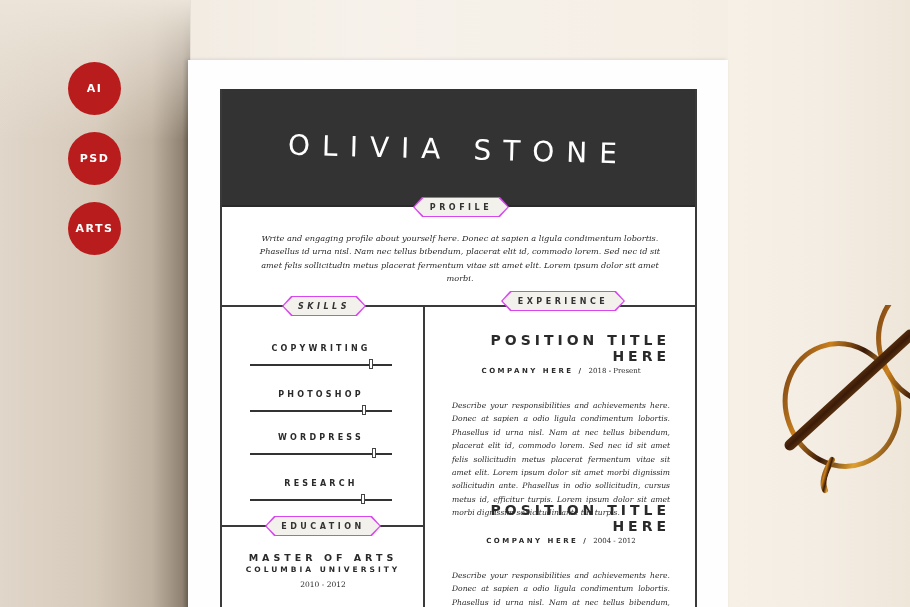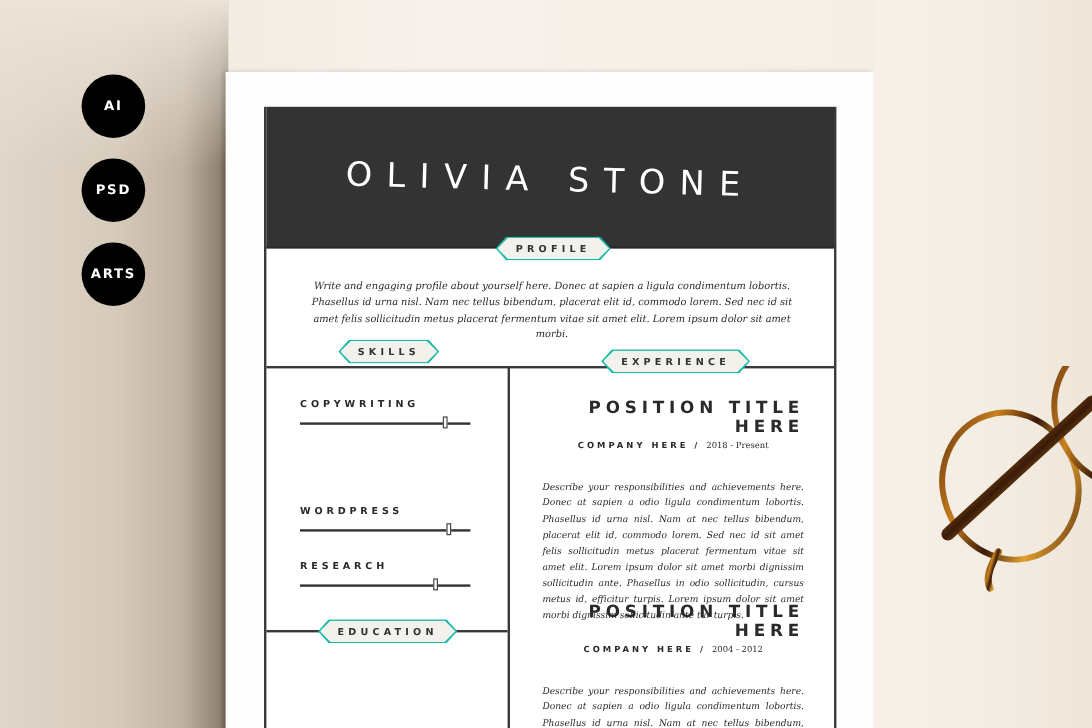--- a/index.html
+++ b/index.html
@@ -16,21 +16,21 @@
   .bg-left-top {
     position: absolute; left: 0; top: 0; width: 190px; height: 140px;
     background: linear-gradient(180deg, #ece4d9 0%, rgba(224,214,201,0) 100%);
   }
   .bg-right {
     position: absolute; left: 728px; top: 0; width: 182px; height: 607px;
     background: linear-gradient(90deg, #f6f0e6 0%, #f4ede3 50%, #efe6da 100%);
   }
   .badge {
     position: absolute; left: 68px; width: 53px; height: 53px; border-radius: 50%;
-    background: #000000; color: #fff; display: flex; align-items: center; justify-content: center;
+    background: #b91c1c; color: #fff; display: flex; align-items: center; justify-content: center;
     font-family: "DejaVu Sans", sans-serif; font-size: 11px; font-weight: bold; letter-spacing: 1.5px;
   }
   .paper {
     position: absolute; left: 188px; top: 60px; width: 540px; height: 560px;
     background: #fefefe; box-shadow: -2px 0 4px rgba(0,0,0,0.15);
   }
   .resume {
     position: absolute; left: 220px; top: 89px; width: 477px; height: 530px;
     border-left: 2px solid #3a3a3a; border-right: 2px solid #3a3a3a; background: #fff;
   }
@@ -45,35 +45,35 @@
   }
   .tag {
     position: absolute; height: 18px; background: #f3f1ec;
     display: flex; align-items: center; justify-content: center;
     font-family: "DejaVu Sans", sans-serif; font-size: 8px; font-weight: bold;
     letter-spacing: 3.5px; color: #333;
     clip-path: polygon(9px 0, calc(100% - 9px) 0, 100% 50%, calc(100% - 9px) 100%, 9px 100%, 0 50%);
   }
   .tag-wrap {
     position: absolute; height: 20px;
-    background: #14b8a6;
+    background: #d946ef;
     clip-path: polygon(9px 0, calc(100% - 9px) 0, 100% 50%, calc(100% - 9px) 100%, 9px 100%, 0 50%);
   }
   .tag-wrap .tag { left: 1.5px; top: 1px; right: 1.5px; width: auto; }
   .profile-text {
     position: absolute; left: 28px; top: 143px; width: 420px;
     font-family: "DejaVu Serif", serif; font-style: italic; font-size: 8.2px; line-height: 13.4px;
     color: #2a2a2a; text-align: center;
   }
   .hline { position: absolute; height: 2px; background: #3a3a3a; }
   .vline { position: absolute; width: 2px; background: #3a3a3a; }
   .skill { position: absolute; left: 28px; width: 142px; }
   .skill-label {
-    font-family: "DejaVu Sans", sans-serif; font-size: 8px; font-weight: bold;
-    letter-spacing: 3.2px; color: #2a2a2a; height: 12px;
+    text-align: center; font-family: "DejaVu Sans", sans-serif; font-size: 8px; font-weight: bold;
+    letter-spacing: 3.2px; color: #2a2a2a; height: 12px; margin-top: 12px;
   }
   .skill-bar { position: relative; height: 14px; margin-top: 2px; }
   .skill-bar .track { position: absolute; left: 0; right: 0; top: 6px; height: 2px; background: #333; }
   .skill-bar .knob {
     position: absolute; top: 1px; width: 4px; height: 10px; background: #fff; border: 1px solid #444;
   }
   .edu {
     position: absolute; left: 20px; width: 162px; text-align: center; color: #2a2a2a;
   }
   .edu-degree { font-family: "DejaVu Sans", sans-serif; font-size: 9.5px; font-weight: bold; letter-spacing: 4px; }
@@ -122,33 +122,40 @@
   <div class="tag-wrap" style="left:191px; top:108px; width:96px;">
     <div class="tag" style="height:18px;">PROFILE</div>
   </div>
 
   <div class="profile-text">Write and engaging profile about yourself here. Donec at sapien a ligula condimentum lobortis. Phasellus id urna nisl. Nam nec tellus bibendum, placerat elit id, commodo lorem. Sed nec id sit amet felis sollicitudin metus placerat fermentum vitae sit amet elit. Lorem ipsum dolor sit amet morbi.</div>
 
   <div class="hline" style="left:0; right:0; top:216px;"></div>
 
   <div class="vline" style="left:201px; top:216px; bottom:0;"></div>
 
-  <div class="tag-wrap" style="left:60px; top:194px; width:84px;">
+  <div class="tag-wrap" style="left:60px; top:207px; width:84px;font-style:italic;">
     <div class="tag">SKILLS</div>
   </div>
 
   <div class="tag-wrap" style="left:279px; top:202px; width:124px;">
     <div class="tag">EXPERIENCE</div>
   </div>
 
   <div class="skill" style="top:243px;">
     <div class="skill-label">COPYWRITING</div>
     <div class="skill-bar">
       <div class="track"></div>
       <div class="knob" style="left:119px;"></div>
+    </div>
+  </div>
+  <div class="skill" style="top:289px;">
+    <div class="skill-label">PHOTOSHOP</div>
+    <div class="skill-bar">
+      <div class="track"></div>
+      <div class="knob" style="left:112px;"></div>
     </div>
   </div>
   <div class="skill" style="top:332px;">
     <div class="skill-label">WORDPRESS</div>
     <div class="skill-bar">
       <div class="track"></div>
       <div class="knob" style="left:122px;"></div>
     </div>
   </div>
   <div class="skill" style="top:378px;">
@@ -157,20 +164,25 @@
       <div class="track"></div>
       <div class="knob" style="left:111px;"></div>
     </div>
   </div>
 
   <div class="hline" style="left:0; width:201px; top:436px;"></div>
   <div class="tag-wrap" style="left:43px; top:427px; width:116px;">
     <div class="tag">EDUCATION</div>
   </div>
 
+  <div class="edu" style="top:463px;">
+    <div class="edu-degree">MASTER OF ARTS</div>
+    <div class="edu-school">COLUMBIA UNIVERSITY</div>
+    <div class="edu-years">2010 - 2012</div>
+  </div>
 
   <div class="job" style="top:243px;">
     <div class="job-title">POSITION TITLE HERE</div>
     <div class="job-company">
       <span>COMPANY HERE</span><span> / </span><span class="dates">2018 - Present</span>
     </div>
     <div class="job-desc">Describe your responsibilities and achievements here. Donec at sapien a odio ligula condimentum lobortis. Phasellus id urna nisl. Nam at nec tellus bibendum, placerat elit id, commodo lorem. Sed nec id sit amet felis sollicitudin metus placerat fermentum vitae sit amet elit. Lorem ipsum dolor sit amet morbi dignissim sollicitudin ante. Phasellus in odio sollicitudin, cursus metus id, efficitur turpis. Lorem ipsum dolor sit amet morbi dignissim sollicitudin ante tur turpis.</div>
   </div>
 
   <div class="job" style="top:413px;">

